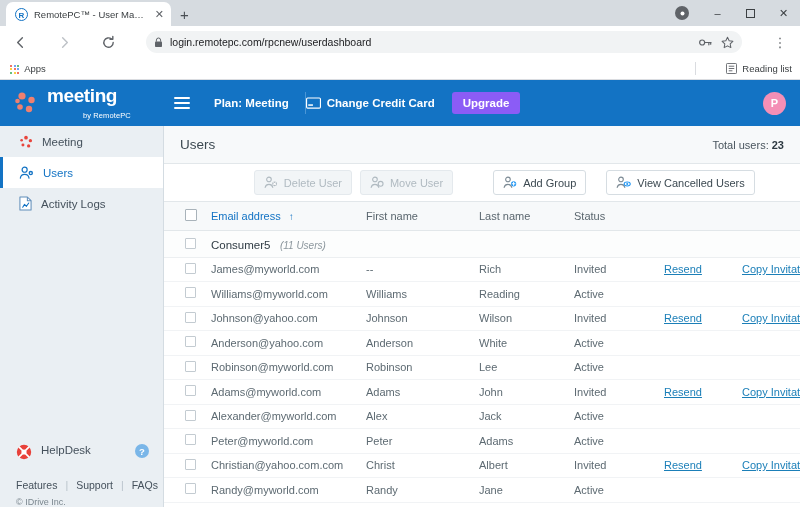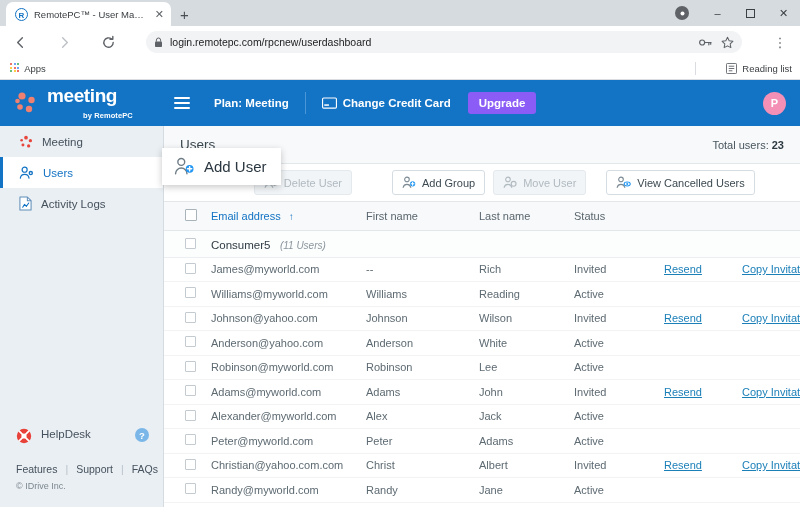--- a/index.html
+++ b/index.html
@@ -62,43 +62,43 @@
     display:flex; align-items:center; padding:0 8px; margin:0 6px; gap:7px;
     min-width:0;
   }
   .omnibox-url { font-size:10.5px; color:#202124; white-space:nowrap; overflow:hidden; }
   .omnibox-icons { margin-left:auto; display:flex; align-items:center; gap:9px; }
 
   .bookmark-bar {
     height:22px; background:#fff; border-bottom:1px solid #dadce0;
     display:flex; align-items:center; padding:0 10px; position:relative;
   }
-  .bm-item { display:flex; align-items:flex-start; gap:5px; font-size:9.5px; color:#3c4043; cursor:pointer; }
+  .bm-item { display:flex; align-items:flex-end; gap:5px; font-size:9.5px; color:#3c4043; cursor:pointer; }
   .apps-grid { display:grid; grid-template-columns:repeat(3,2px); gap:1.6px; }
   .apps-grid i { width:2px; height:2px; border-radius:50%; display:block; }
   .reading-list {
     position:absolute; right:8px; display:flex; align-items:center; gap:5px;
     font-size:9.5px; color:#3c4043; cursor:pointer;
   }
   .bm-divider { position:absolute; right:104px; width:1px; height:13px; background:#dadce0; }
 
   
   .app-header {
     height:46px; background:#1373c4;
     display:flex; align-items:center; padding:0 14px; position:relative;
   }
   .logo-wrap { display:flex; align-items:center; gap:7px; width:128px; flex:0 0 auto; }
   .logo-text { line-height:1; }
   .logo-main { font-size:19px; font-weight:bold; color:#fff; letter-spacing:-0.4px; }
-  .logo-sub { font-size:7.5px; font-weight:bold; color:#fff; letter-spacing:0.1px; margin-top:18px;padding-left:36px;}
+  .logo-sub { font-size:7.5px; font-weight:normal; color:#fff; letter-spacing:0.1px; margin-top:18px;padding-left:36px;}
   .hamburger { display:flex; flex-direction:column; gap:3px; margin-left:32px; cursor:pointer; }
   .hamburger i { width:16px; height:2px; background:#fff; display:block; border-radius:1px; }
   .plan-label { font-size:11.5px; font-weight:bold; color:#fff; margin-left:24px; white-space:nowrap; }
   .hdr-divider { width:1px; height:22px; background:#4a96d6; margin-left:16px; }
-  .ccard { display:flex; align-items:center; gap:6px; margin-left:16px; cursor:pointer;justify-content:space-between; }
+  .ccard { display:flex; align-items:center; gap:6px; cursor:pointer;justify-content:space-between; }
   .ccard-label { font-size:11.5px; font-weight:bold; color:#fff; white-space:nowrap; }
   .upgrade-btn {
     margin-left:17px; background:#8b5cf6; color:#fff; font-size:11.5px; font-weight:bold;
     padding:5px 11px; border-radius:3px; border:none; cursor:pointer;
     font-family:"Liberation Sans", sans-serif;
   }
   .avatar {
     position:absolute; right:14px; width:23px; height:23px; border-radius:50%;
     background:#f48fb6; color:#fff; font-size:11px; font-weight:bold;
     display:flex; align-items:center; justify-content:center; cursor:pointer;
@@ -131,21 +131,21 @@
     margin-left:auto; width:14px; height:14px; border-radius:50%;
     background:#7ab6e8; color:#fff; font-size:9.5px; font-weight:bold;
     display:flex; align-items:center; justify-content:center; cursor:pointer;
   }
   .side-links {
     display:flex; align-items:center; gap:0; padding:9px 0 4px 16px;
     font-size:10.5px; color:#45515c;
   }
   .side-links a { color:#45515c; text-decoration:none; cursor:pointer; }
   .side-links span.sep { color:#b9c3cb; margin:0 8px; }
-  .copyright { font-size:9px; color:#7b878f; padding:2px 0 16px 16px; }
+  .copyright { font-size:9px; color:#7b878f; padding:2px 0 0 16px; }
 
   
   .main { flex:1 1 auto; background:#fff; display:flex; flex-direction:column; min-width:0; }
   .main-titlebar {
     height:38px; background:#f7f9fa; border-bottom:1px solid #e2e7ea;
     display:flex; align-items:center; padding:0 16px; flex:0 0 auto;
   }
   .main-title { font-size:13.5px; color:#3c4951; }
   .total-users { margin-left:auto; font-size:11px; color:#49555e; }
   .total-users b { font-weight:bold; color:#2e3a42;margin-top:32px; }
@@ -441,66 +441,55 @@
             <svg width="14" height="13" viewBox="0 0 15 14">
               <circle cx="5.3" cy="3.7" r="2.5" fill="none" stroke="#b0bac1" stroke-width="1.2"></circle>
               <path d="M1.2 12.3 a4.2 4.2 0 0 1 8.2 0" fill="none" stroke="#b0bac1" stroke-width="1.2" stroke-linecap="round"></path>
               <circle cx="11.4" cy="8.4" r="2.6" fill="#b0bac1"></circle>
               <path d="M10.3 7.3 L12.5 9.5 M12.5 7.3 L10.3 9.5" stroke="#fff" stroke-width="1.1" stroke-linecap="round"></path>
             </svg>
           </span>
           <span>Delete User</span>
         </button>
 
+        <button class="tb-btn disabled">
+          <span>
+            <svg width="14" height="13" viewBox="0 0 15 14">
+              <circle cx="5.3" cy="3.7" r="2.5" fill="none" stroke="#b0bac1" stroke-width="1.2"></circle>
+              <path d="M1.2 12.3 a4.2 4.2 0 0 1 8.2 0" fill="none" stroke="#b0bac1" stroke-width="1.2" stroke-linecap="round"></path>
+              <circle cx="11.4" cy="8.4" r="2.6" fill="none" stroke="#b0bac1" stroke-width="1.2"></circle>
+            </svg>
+          </span>
+          <span>Move User</span>
+        </button>
+
         <button class="tb-btn" style="margin-left:32px;">
           <span>
             <svg width="14" height="13" viewBox="0 0 15 14">
               <circle cx="5.3" cy="3.7" r="2.5" fill="none" stroke="#7d8b95" stroke-width="1.2"></circle>
               <path d="M1.2 12.3 a4.2 4.2 0 0 1 8.2 0" fill="none" stroke="#7d8b95" stroke-width="1.2" stroke-linecap="round"></path>
               <circle cx="11.4" cy="8.4" r="2.8" fill="#2196f3"></circle>
               <path d="M11.4 6.9 V9.9 M9.9 8.4 H12.9" stroke="#fff" stroke-width="1.2" stroke-linecap="round"></path>
             </svg>
           </span>
           <span>Add Group</span>
         </button>
 
-        <button class="tb-btn disabled">
-          <span>
-            <svg width="14" height="13" viewBox="0 0 15 14">
-              <circle cx="5.3" cy="3.7" r="2.5" fill="none" stroke="#b0bac1" stroke-width="1.2"></circle>
-              <path d="M1.2 12.3 a4.2 4.2 0 0 1 8.2 0" fill="none" stroke="#b0bac1" stroke-width="1.2" stroke-linecap="round"></path>
-              <circle cx="11.4" cy="8.4" r="2.6" fill="none" stroke="#b0bac1" stroke-width="1.2"></circle>
-            </svg>
-          </span>
-          <span>Move User</span>
-        </button>
-
         <button class="tb-btn" style="margin-left:12px;">
           <span>
             <svg width="15" height="13" viewBox="0 0 16 14">
               <circle cx="5.3" cy="3.7" r="2.5" fill="none" stroke="#7d8b95" stroke-width="1.2"></circle>
               <path d="M1.2 12.3 a4.2 4.2 0 0 1 8.2 0" fill="none" stroke="#7d8b95" stroke-width="1.2" stroke-linecap="round"></path>
               <ellipse cx="12" cy="8.6" rx="3.3" ry="2.1" fill="none" stroke="#2196f3" stroke-width="1.1"></ellipse>
               <circle cx="12" cy="8.6" r="1.1" fill="#2196f3"></circle>
             </svg>
           </span>
           <span>View Cancelled Users</span>
         </button>
 
-        <div class="addusr-popup">
-          <span>
-            <svg width="21" height="19" viewBox="0 0 22 20">
-              <circle cx="7.6" cy="5.2" r="3.6" fill="none" stroke="#6e7c86" stroke-width="1.5"></circle>
-              <path d="M1.6 17.6 a6 6 0 0 1 12 0" fill="none" stroke="#6e7c86" stroke-width="1.5" stroke-linecap="round"></path>
-              <circle cx="16.4" cy="12.4" r="4.1" fill="#2196f3"></circle>
-              <path d="M16.4 10.2 V14.6 M14.2 12.4 H18.6" stroke="#fff" stroke-width="1.6" stroke-linecap="round"></path>
-            </svg>
-          </span>
-          <span class="addusr-label">Add User</span>
-        </div>
       </div>
 
       <div class="table-wrap">
         <table class="users">
           <colgroup>
             <col class="col-cb">
               <col class="col-email">
               <col class="col-first">
               <col class="col-last">
             <col class="col-stat">

